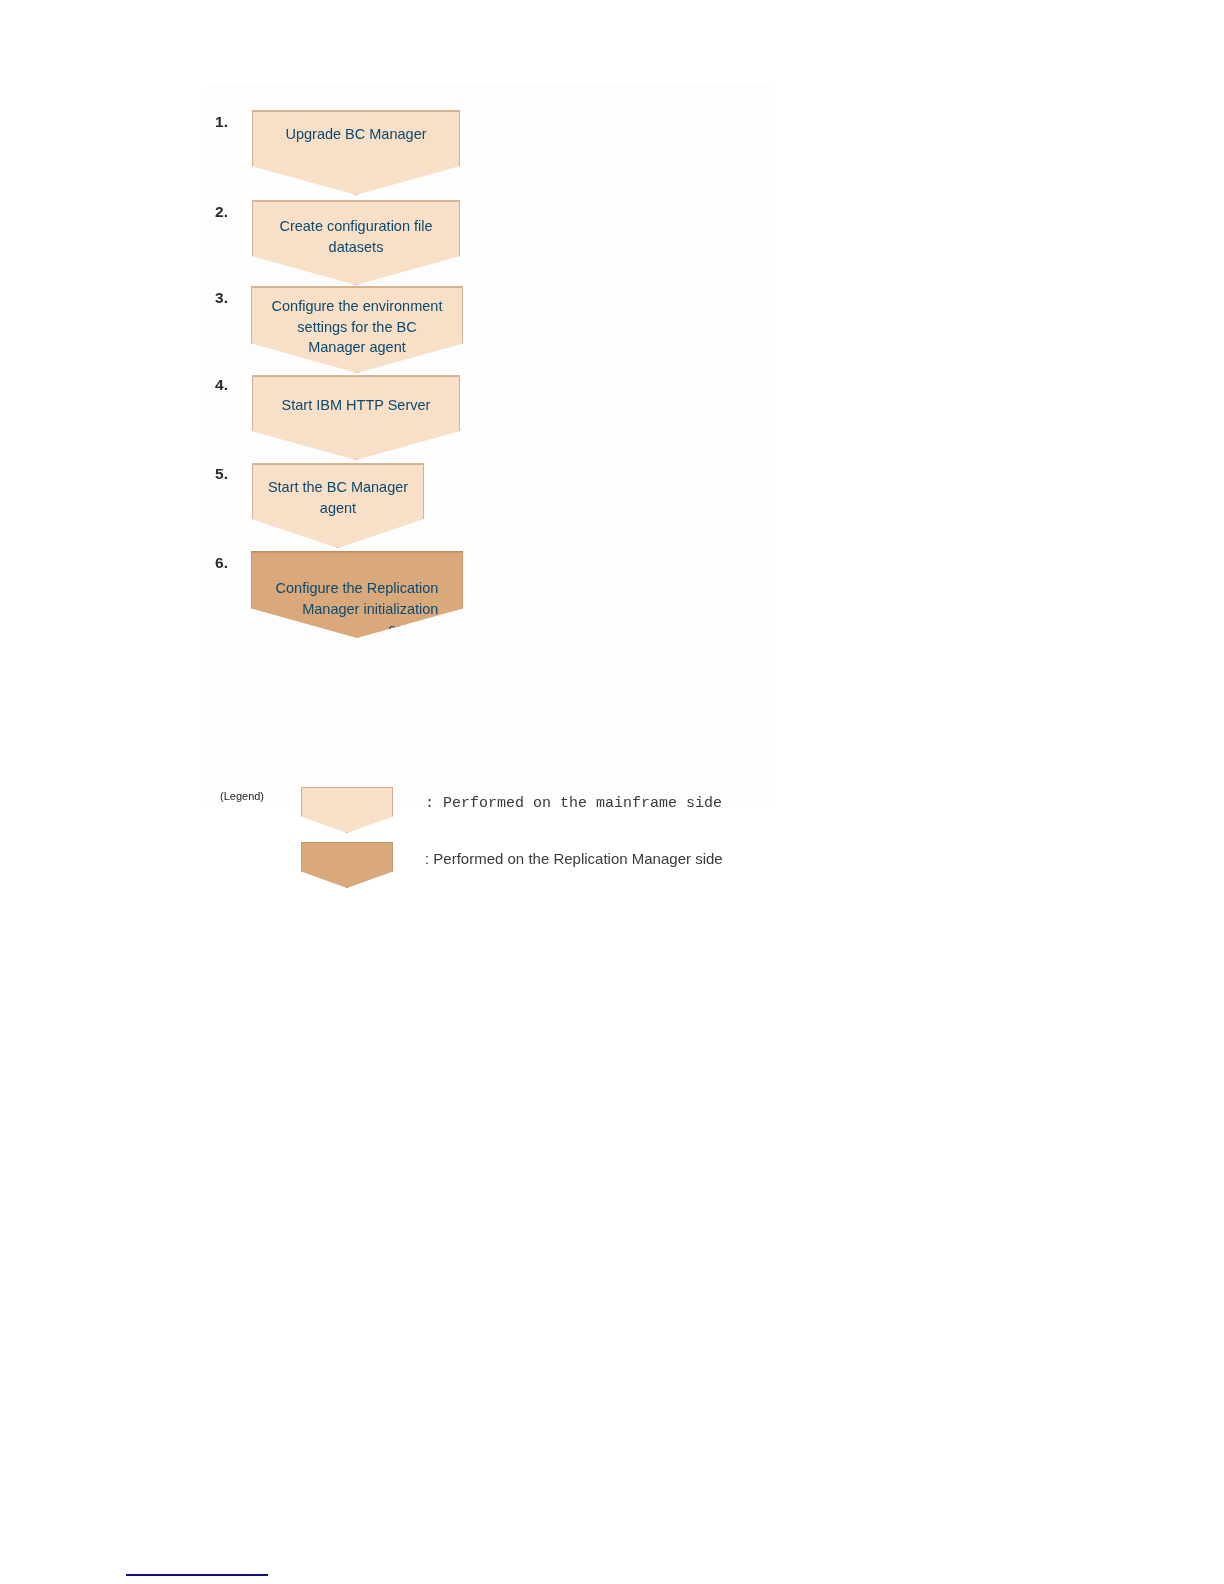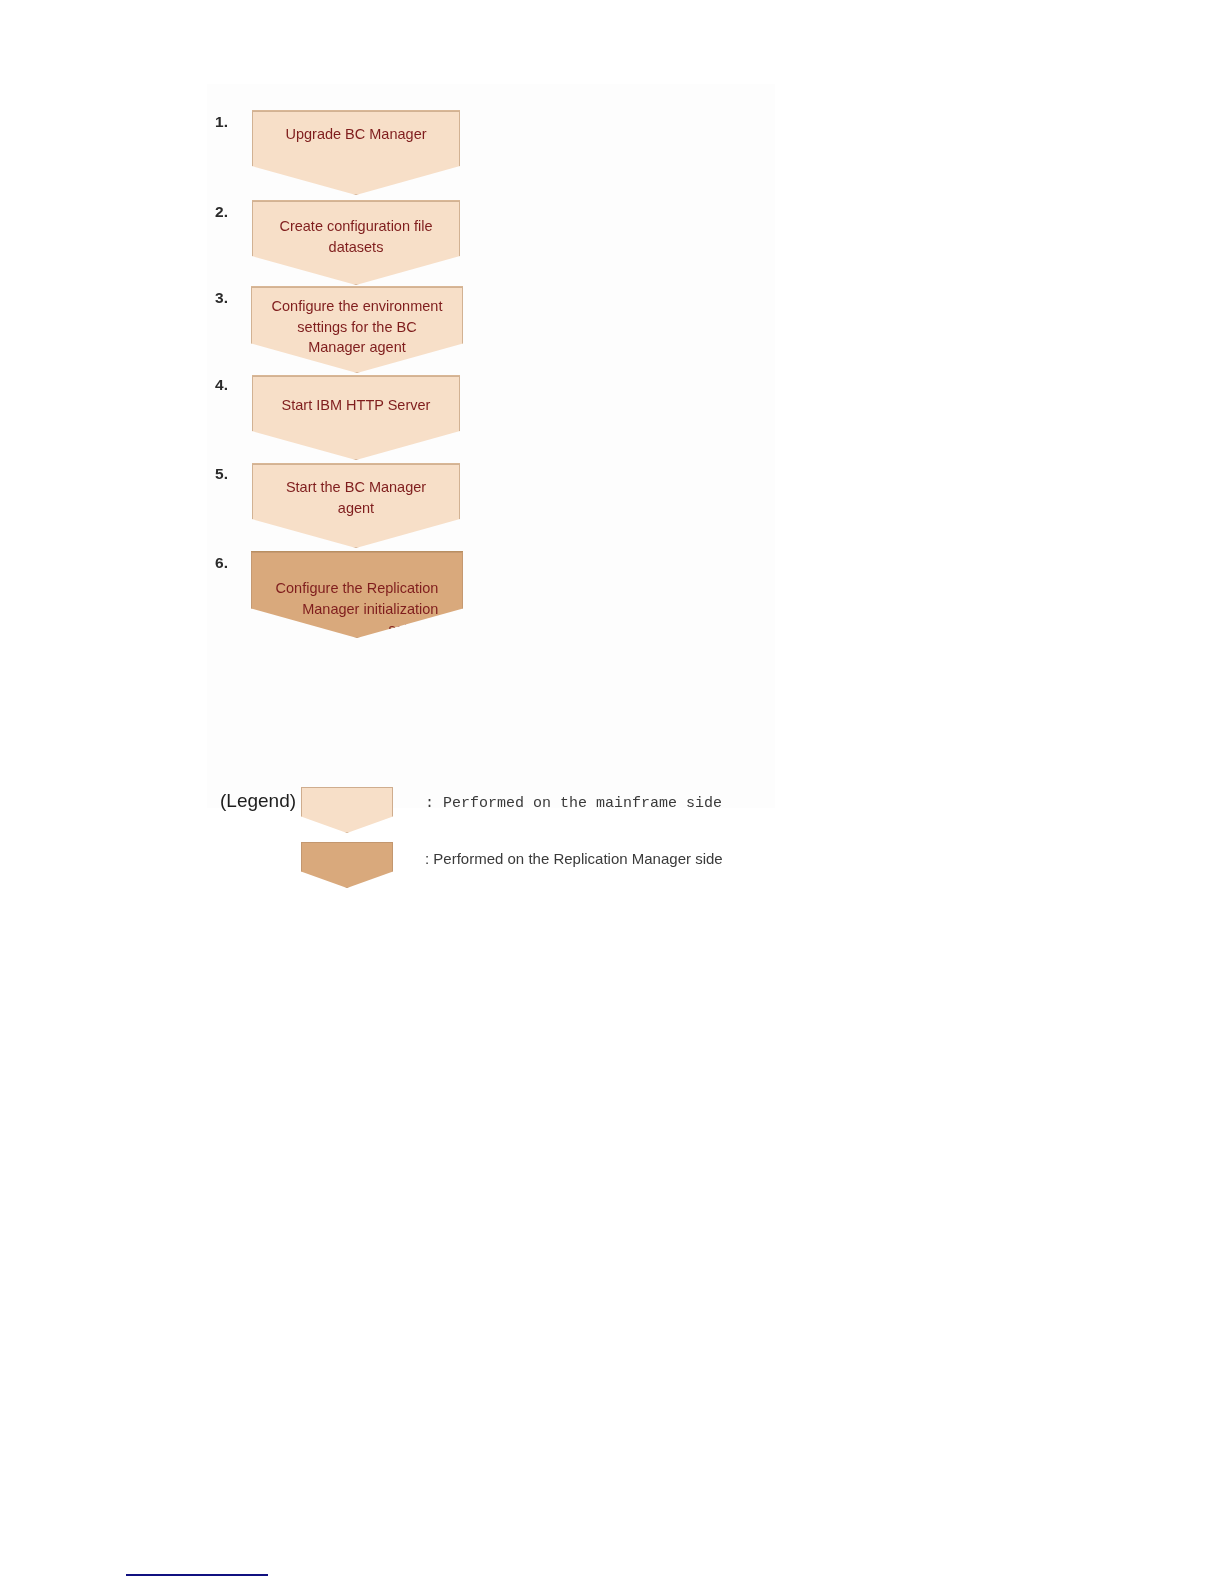--- a/index.html
+++ b/index.html
@@ -76,37 +76,37 @@
     box-shadow: inset 0 0 0 1px rgba(180,140,104,0.55);
     pointer-events: none;
   }
 
   .chevron-label {
     position: relative;
     z-index: 2;
     text-align: center;
     font-size: 14.5px;
     line-height: 20.5px;
-    color: #7f1d1d;
+    color: #0c4a6e;
     padding: 0 10px;
     white-space: pre-line;
   }
 
   
   #legend {
     position: absolute;
     left: 0;
     top: 600px;
     width: 568px;
   }
   #legend-title {
     position: absolute;
     left: 13px;
     top: 106px;
-    font-size: 19px;
+    font-size: 11px;
     color: #1d1d1d;
   }
   .legend-row {
     position: absolute;
     left: 0;
     width: 568px;
     height: 52px;
   }
   .legend-swatch {
     position: absolute;
@@ -183,21 +183,21 @@
 
     <div class="flow-step" style="top:0px;">
       <div class="step-number" style="top:292px;">4.</div>
       <div class="chevron light" style="left:45px; top:291px; width:208px; height:85px;">
         <div class="chevron-label" style="padding-top:19px;">Start IBM HTTP Server</div>
       </div>
     </div>
 
     <div class="flow-step" style="top:0px;">
       <div class="step-number" style="top:381px;">5.</div>
-      <div class="chevron light" style="left:45px; top:379px; width:208px; height:85px;">
+      <div class="chevron light" style="left:45px; top:379px; width:172px; height:85px;">
         <div class="chevron-label" style="padding-top:13px;">Start the BC Manager
 agent</div>
       </div>
     </div>
 
     <div class="flow-step" style="top:0px;">
       <div class="step-number" style="top:470px;">6.</div>
       <div class="chevron dark" style="left:44px; top:467px; width:212px; height:87px;">
         <div class="chevron-label" style="padding-top:26px;text-align:right;">Configure the Replication
 Manager initialization

